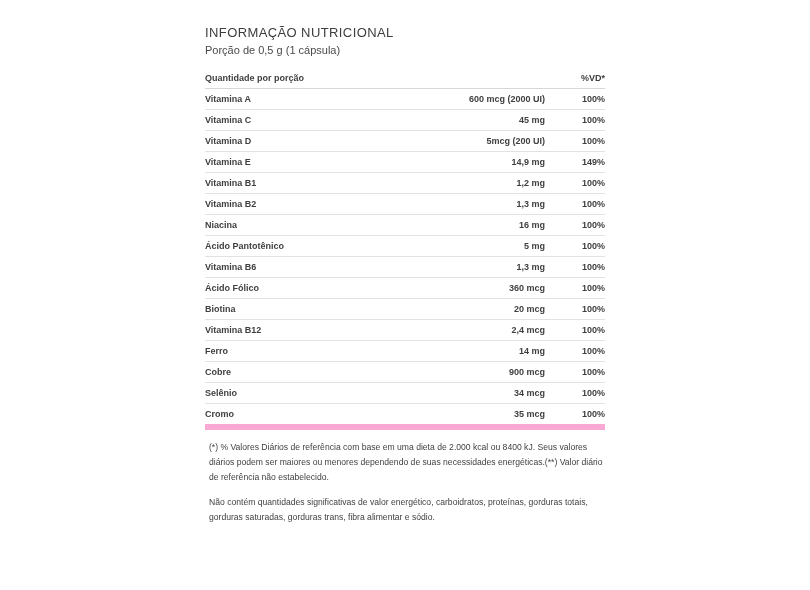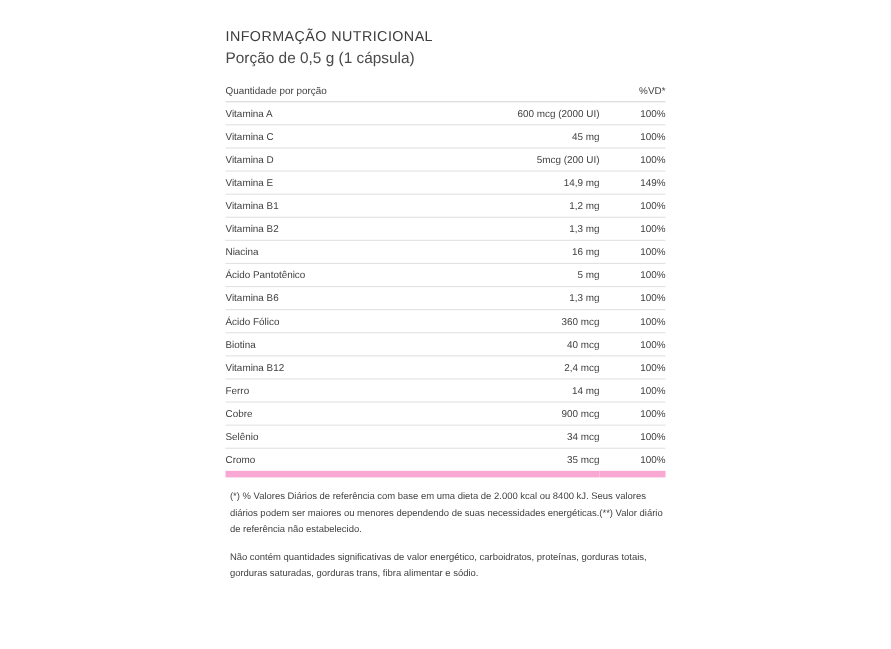--- a/index.html
+++ b/index.html
@@ -22,36 +22,36 @@
   }
   .title {
     font-size: 13px;
     letter-spacing: 0.4px;
     color: #3d3d3d;
     font-weight: 400;
     margin: 0 0 4px 0;
     white-space: nowrap;
   }
   .serving {
-    font-size: 14px;
+    font-size: 11px;
     color: #4a4a4a;
     margin: 0 0 12px 0;
   }
   table.nutri {
     border-collapse: collapse;
     width: 400px;
     table-layout: fixed;
   }
   table.nutri th, table.nutri td {
     font-size: 9px;
     color: #3f3f3f;
     padding: 0;
     height: 20px;
     vertical-align: middle;
-    font-weight: 400;
+    font-weight: 700;
   }
   thead th {
     font-weight: bold;
     font-size: 9.5px;
     color: #333;
     border-bottom: 1px solid #d8d8d8;
     height: 22px;
   }
   th.col-name { text-align: left; padding-left: 4px; width: 205px; }
   th.col-amt  { text-align: right; padding-right: 10px; width: 135px; }
@@ -140,21 +140,21 @@
           <td class="col-amt">1,3 mg</td>
           <td class="col-vd">100%</td>
         </tr>
         <tr>
           <td class="col-name">Ácido Fólico</td>
           <td class="col-amt">360 mcg</td>
           <td class="col-vd">100%</td>
         </tr>
         <tr>
           <td class="col-name">Biotina</td>
-          <td class="col-amt">40 mcg</td>
+          <td class="col-amt">20 mcg</td>
           <td class="col-vd">100%</td>
         </tr>
         <tr>
           <td class="col-name">Vitamina B12</td>
           <td class="col-amt">2,4 mcg</td>
           <td class="col-vd">100%</td>
         </tr>
         <tr>
           <td class="col-name">Ferro</td>
           <td class="col-amt">14 mg</td>

